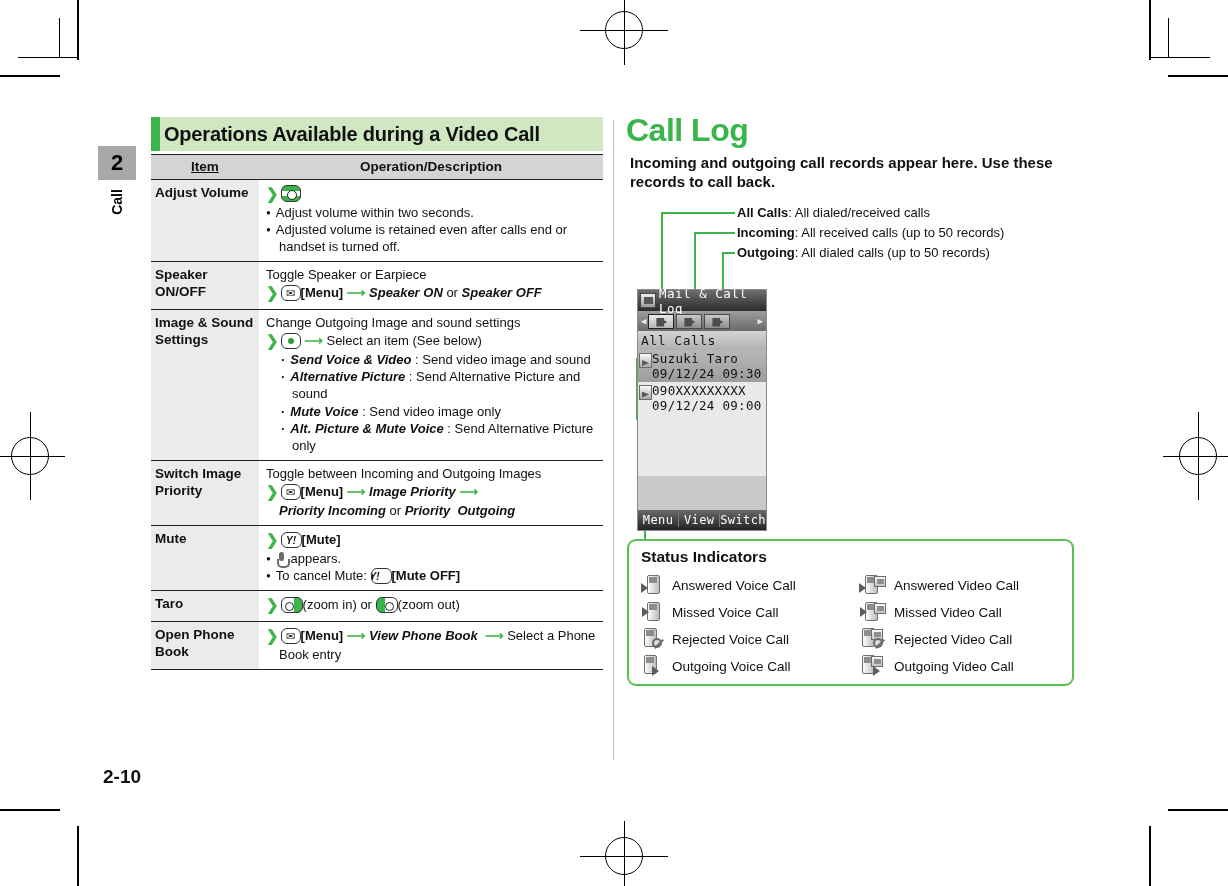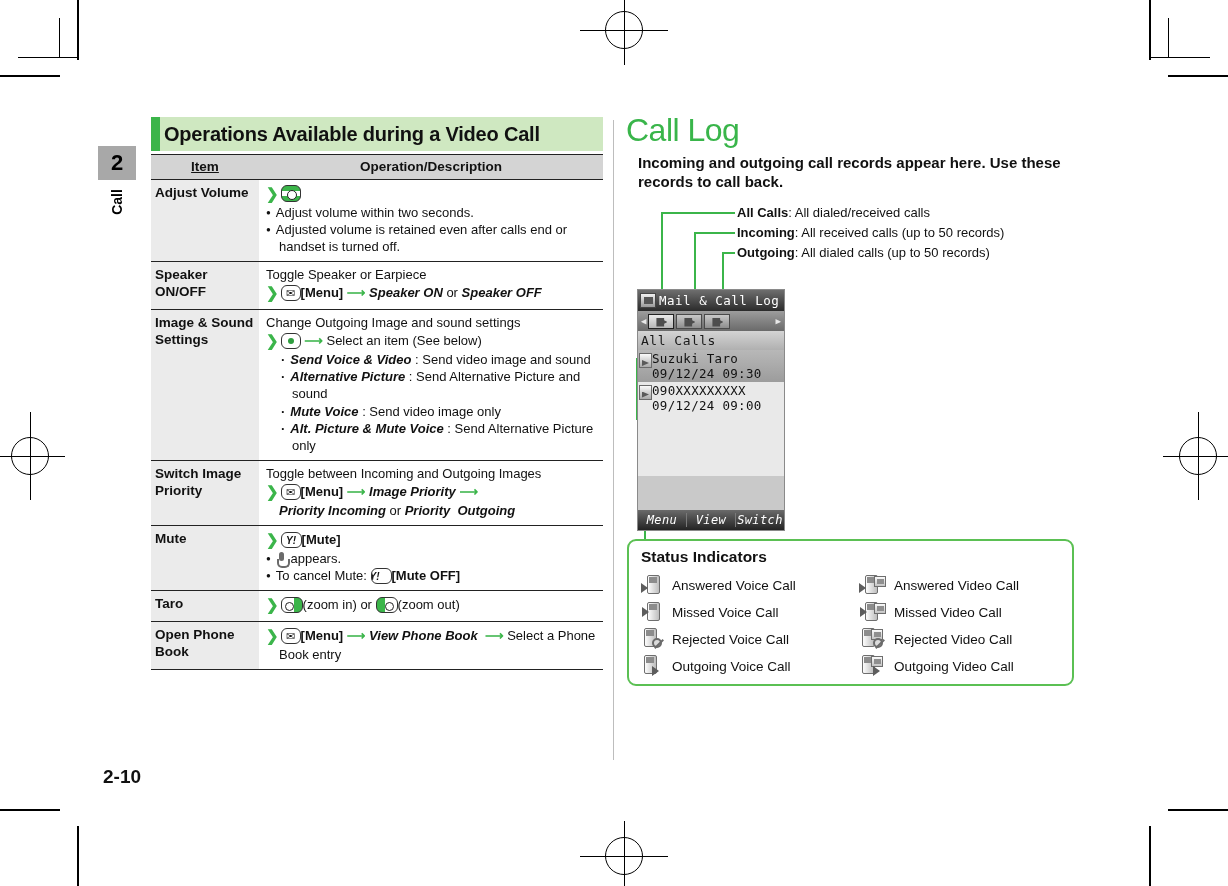--- a/index.html
+++ b/index.html
@@ -122,38 +122,38 @@
   }
   .mute-glyph:after {
     content:""; position:absolute; left:1px; top:7px; width:9px; height:7px;
     border-bottom:2px solid #6b6b6b; border-left:2px solid #6b6b6b; border-right:2px solid #6b6b6b;
     border-radius:0 0 5px 5px;
   }
 
   
   .right-col { position:absolute; left:626px; top:114px; width:460px; }
   h1.calllog {
-    margin:0; font-size:32px; font-weight:normal; color:#39b54a; line-height:1.05;
+    margin:0; font-size:32px; font-weight:bold; color:#39b54a; line-height:1.05;
     letter-spacing:-0.5px;
   }
   p.lede {
-    margin:5px 0 0 12px; font-size:15px; font-weight:bold; color:#111; line-height:1.28;
+    margin:5px 0 0 4px; font-size:15px; font-weight:bold; color:#111; line-height:1.28;
   }
 
   
   .callouts { position:absolute; left:737px; top:203px; width:350px; }
   .callouts div { font-size:13px; color:#111; line-height:1.52; white-space:nowrap; }
   .callouts b { font-weight:bold; }
 
   
   .lead { position:absolute; background:#3bb54a; }
 
   
   .phone {
-    position:absolute; left:637px; top:289px; width:148px; height:242px;
+    position:absolute; left:637px; top:289px; width:130px; height:242px;
     background:#c9c9c9; border:1px solid #8a8a8a;
     font-family:"DejaVu Sans Mono", monospace;
   }
   .phone .titlebar {
     height:21px; background:linear-gradient(#6e6e6e,#2b2b2b);
     color:#fff; font-size:12.5px; display:flex; align-items:center; gap:3px;
     padding-left:2px; letter-spacing:0.5px;
   }
   .phone .titlebar .tb-ico {
     width:16px; height:15px; background:linear-gradient(#f0f0f0,#9a9a9a);
@@ -193,21 +193,21 @@
   .phone .entry .ico:after {
     content:""; position:absolute; left:2px; bottom:1px; width:7px; height:6px;
     background:#5a5a5a; clip-path:polygon(0 0,100% 50%,0 100%);
   }
   .phone .entry .txt { font-size:12.5px; line-height:1.22; color:#111; letter-spacing:0.3px; }
   .phone .softkeys {
     position:absolute; left:0; bottom:0; width:100%; height:20px;
     background:linear-gradient(#6a6a6a,#232323); display:flex; align-items:center;
     justify-content:space-around; color:#fff; font-size:12px; letter-spacing:0.4px;
   }
-  .phone .softkeys span { flex:1; text-align:center; border-right:1px solid #7a7a7a;font-style:italic; }
+  .phone .softkeys span { flex:1; text-align:center; border-right:1px solid #7a7a7a; }
   .phone .softkeys span:last-child { border-right:none; }
 
   
   .status-box {
     position:absolute; left:627px; top:539px; width:447px; height:147px;
     border:2px solid #5bc053; border-radius:9px; background:#fff;
     padding:7px 0 0 12px;
   }
   .status-box h3 { margin:0 0 6px 0; font-size:15.5px; font-weight:bold; color:#111; }
   .si-grid { display:grid; grid-template-columns:218px 1fr; row-gap:1px; }

